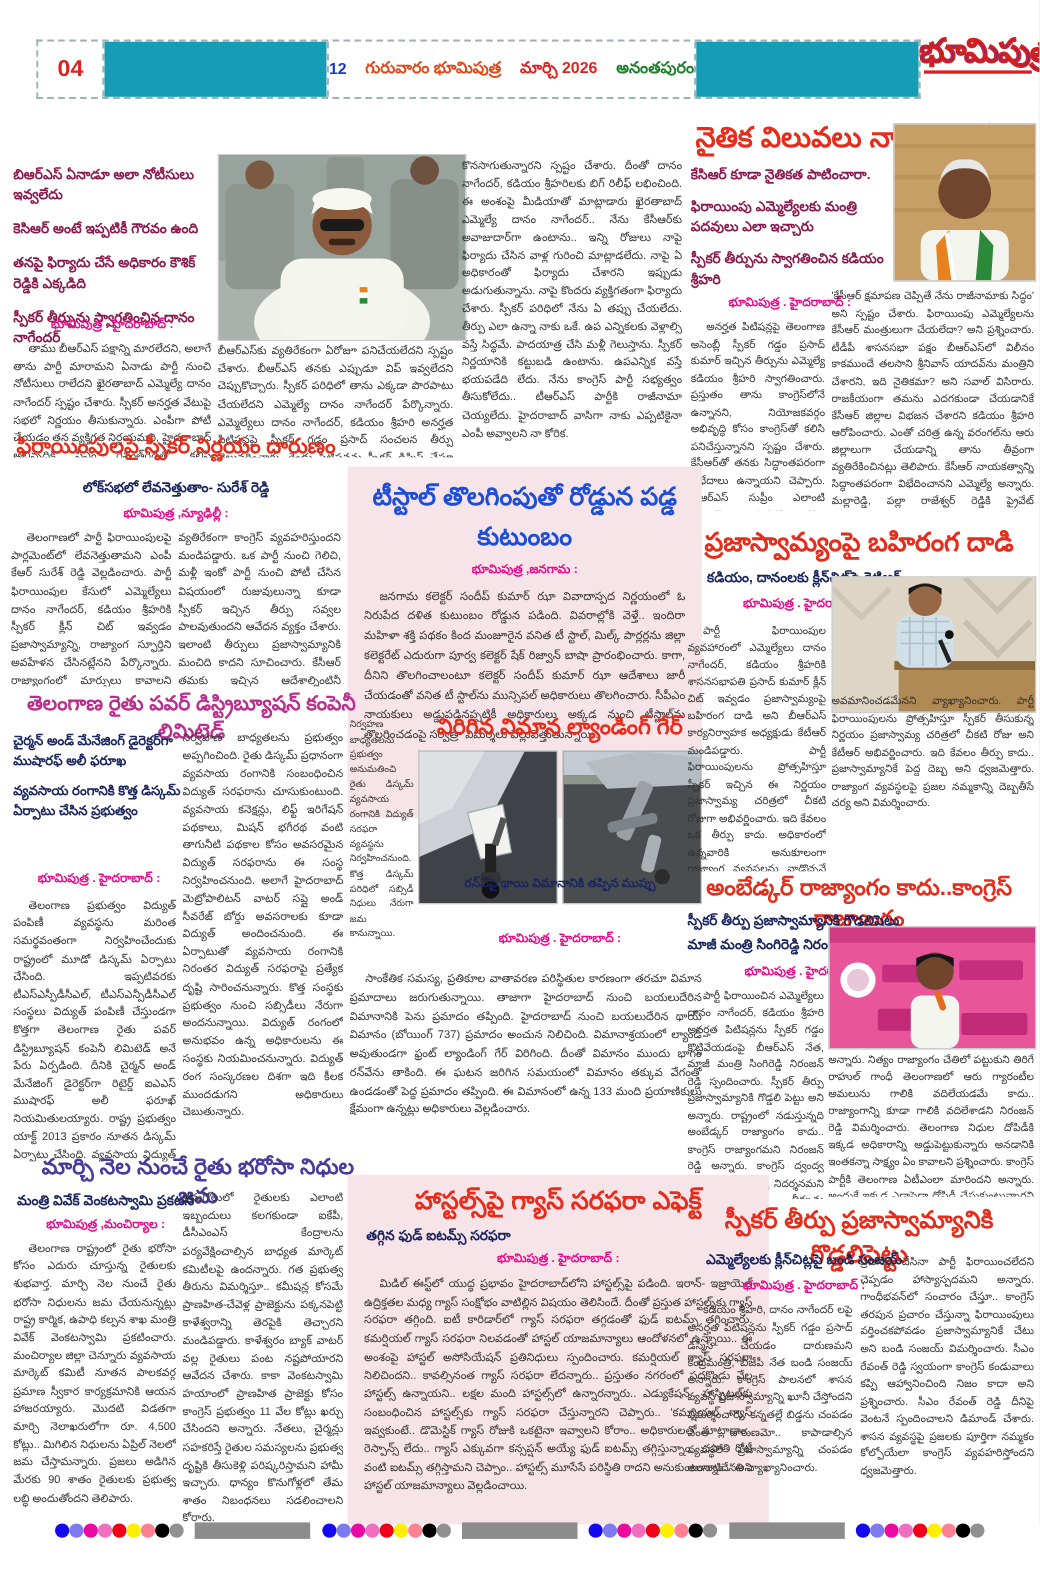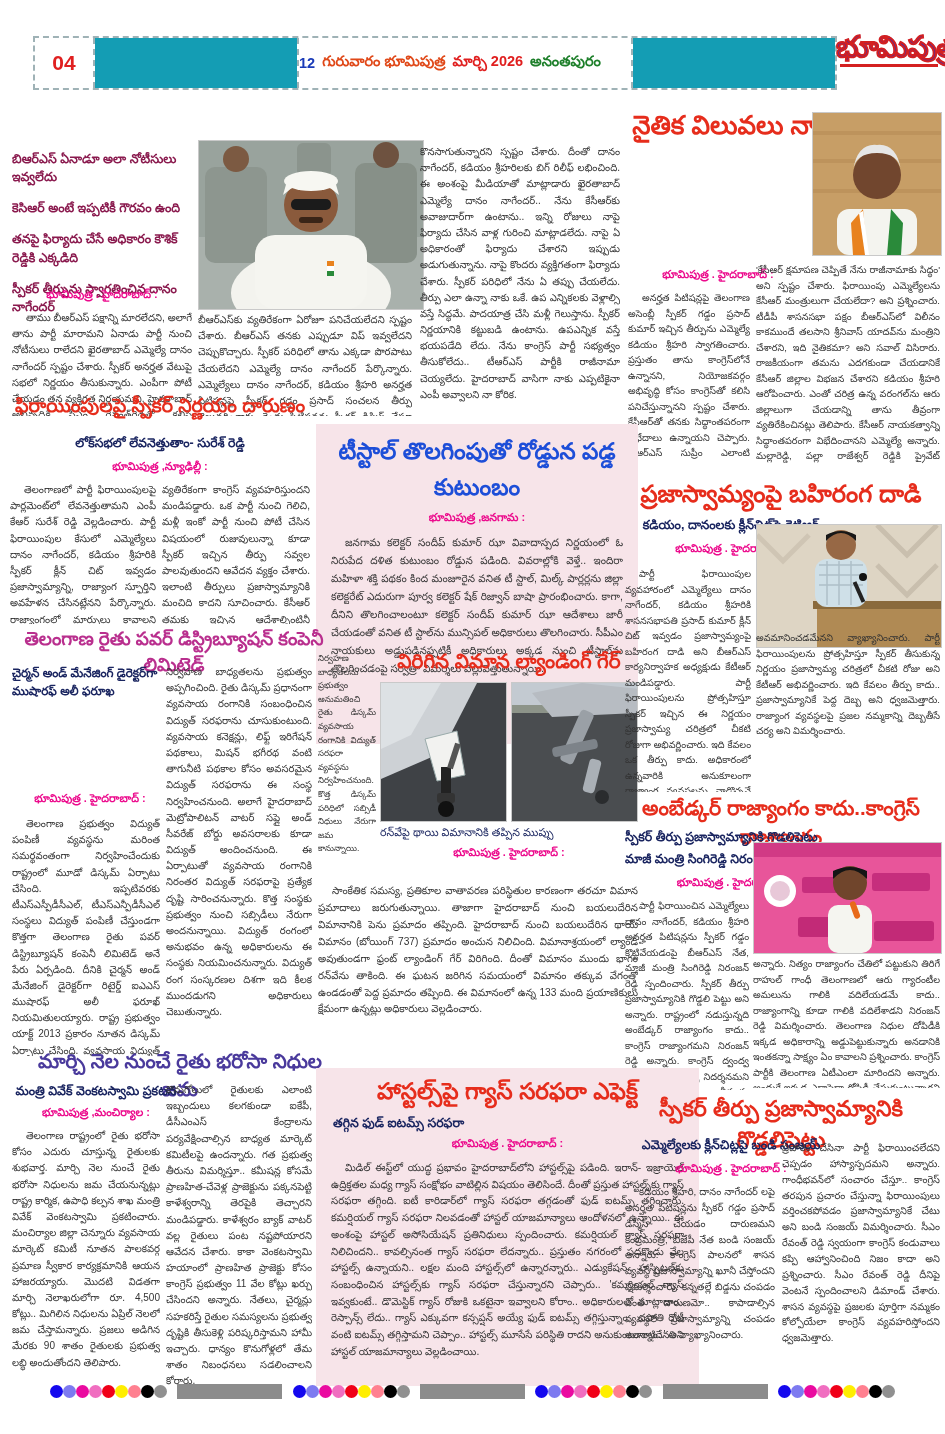--- a/index.html
+++ b/index.html
@@ -2,21 +2,21 @@
 <html><head>
 <meta charset="utf-8">
 <style>
   html,body{margin:0;padding:0;background:#e9e9e9;font-family:"Liberation Sans",sans-serif;}
   .page{position:relative;width:945px;height:1434px;background:#ffffff;margin:0 auto;overflow:hidden;}
   .abs{position:absolute;}
   
   #header{left:33px;top:36px;width:800px;height:50px;border:2px dashed #9fb2b6;display:flex;align-items:stretch;background:#fff;}
   #pgnum{width:58px;display:flex;align-items:center;justify-content:center;font-size:21px;font-weight:bold;color:#e02020;border-right:2px dashed #9fb2b6;background:#fff;}
   .tealbar{flex:1;background:#149db4;}
-  #datebox{width:332px;background:#fff;display:flex;align-items:center;justify-content:flex-start;gap:7px;border-left:2px dashed #9fb2b6;border-right:2px dashed #9fb2b6;font-weight:bold;font-size:14.5px;white-space:nowrap;}
+  #datebox{width:332px;background:#fff;display:flex;align-items:center;justify-content:space-between;gap:7px;border-left:2px dashed #9fb2b6;border-right:2px dashed #9fb2b6;font-weight:bold;font-size:14.5px;white-space:nowrap;}
   #datebox .d-day{color:#1a3bb8;}
   #datebox .d-paper{color:#e04818;}
   #datebox .d-month{color:#e01f1f;}
   #datebox .d-edition{color:#1d7f2a;}
   #logo{left:836px;top:30px;width:106px;height:58px;text-align:center;}
   #logo .logo-main{font-size:30px;font-weight:bold;color:#2430c8;-webkit-text-stroke:1px #d42020;letter-spacing:-1px;line-height:1.1;}
   #logo .logo-rule{height:3px;background:#d42020;margin:1px 4px 0 4px;}
   
   .hl{font-weight:bold;text-align:center;}
   .hl-purple{color:#5b2b8f;}
@@ -64,21 +64,21 @@
   #rythu-hl{left:8px;top:628px;width:332px;height:28px;font-size:18.5px;}
   #rythu-subs{left:12px;top:664px;width:156px;}
   #rythu-subs p{margin:0 0 10px 0;color:#1a2560;font-weight:bold;font-size:12px;line-height:1.5;}
   #rythu-dateline{left:12px;top:792px;width:156px;}
   #rythu-col1{left:12px;top:816px;width:148px;height:240px;}
   #rythu-col2{left:166px;top:664px;width:146px;height:392px;}
   #rythu-col3{left:318px;top:652px;width:58px;height:226px;font-size:8.5px;line-height:1.6;}
   
   #air-hl{left:380px;top:650px;width:258px;height:26px;font-size:20px;}
   #air-photos{left:380px;top:682px;width:258px;height:140px;display:flex;gap:4px;}
-  #air-caption{left:380px;top:826px;width:258px;color:#1a2560;font-weight:normal;font-size:11px;}
+  #air-caption{left:380px;top:796px;width:258px;color:#1a2560;font-weight:bold;font-size:11px;text-align:center;}
   #air-dateline{left:380px;top:846px;width:258px;}
   #air-body{left:318px;top:883px;width:320px;height:192px;font-size:10.2px;line-height:1.66;}
   
   #ktr-hl{left:622px;top:480px;width:318px;height:32px;font-size:24px;}
   #ktr-sub{left:625px;top:518px;width:212px;}
   #ktr-dateline{left:625px;top:542px;width:212px;}
   #ktr-col1{left:625px;top:566px;width:126px;height:226px;font-size:9.6px;}
   #ktr-photo{left:756px;top:524px;width:184px;height:122px;}
   #ktr-col2{left:756px;top:630px;width:184px;height:142px;font-size:9.6px;}
   
@@ -161,20 +161,25 @@
       <rect x="92" y="58" width="40" height="11" rx="5" fill="#1b1b1b"></rect>
       <rect x="100" y="76" width="24" height="6" rx="3" fill="#3a2417"></rect>
       <rect x="128" y="120" width="7" height="5" fill="#e8821e"></rect>
       <rect x="128" y="125" width="7" height="5" fill="#ffffff"></rect>
       <rect x="128" y="130" width="7" height="5" fill="#2a8a3a"></rect>
     </svg>
   </div>
   <div class="abs bodycol" id="lead-col2">బీఆర్ఎస్‌కు వ్యతిరేకంగా ఏరోజూ పనిచేయలేదని స్పష్టం చేశారు. బీఆర్ఎస్ తనకు ఎప్పుడూ విప్ ఇవ్వలేదని చెప్పుకొచ్చారు. స్పీకర్ పరిధిలో తాను ఎక్కడా పొరపాటు చేయలేదని ఎమ్మెల్యే దానం నాగేందర్ పేర్కొన్నారు. ఎమ్మెల్యేలు దానం నాగేందర్, కడియం శ్రీహరి అనర్హత పిటిషన్లపై స్పీకర్ గడ్డం ప్రసాద్ సంచలన తీర్పు వెలువరించారు. రెండు పిటిషన్లను స్పీకర్ డిస్మిస్ చేస్తూ నిర్ణయం తీసుకున్నారు. ఇద్దరు సభ్యులు టీఆర్ఎస్‌లోనే</div>
   <div class="abs bodycol" id="lead-col3">కొనసాగుతున్నారని స్పష్టం చేశారు. దీంతో దానం నాగేందర్, కడియం శ్రీహరిలకు బిగ్ రిలీఫ్ లభించింది. ఈ అంశంపై మీడియాతో మాట్లాడారు ఖైరతాబాద్ ఎమ్మెల్యే దానం నాగేందర్.. నేను కేసీఆర్‌కు అవాజుదార్‌గా ఉంటాను.. ఇన్ని రోజులు నాపై ఫిర్యాదు చేసిన వాళ్ల గురించి మాట్లాడలేదు. నాపై ఏ అధికారంతో ఫిర్యాదు చేశారని ఇప్పుడు అడుగుతున్నాను. నాపై కొందరు వ్యక్తిగతంగా ఫిర్యాదు చేశారు. స్పీకర్ పరిధిలో నేను ఏ తప్పు చేయలేదు. తీర్పు ఎలా ఉన్నా నాకు ఒకే. ఉప ఎన్నికలకు వెళ్లాల్సి వస్తే సిద్ధమే. పాదయాత్ర చేసి మళ్లీ గెలుస్తాను. స్పీకర్ నిర్ణయానికి కట్టుబడి ఉంటాను. ఉపఎన్నిక వస్తే భయపడేది లేదు. నేను కాంగ్రెస్ పార్టీ సభ్యత్వం తీసుకోలేదు.. టీఆర్ఎస్ పార్టీకి రాజీనామా చెయ్యలేదు. హైదరాబాద్ వాసిగా నాకు ఎప్పటికైనా ఎంపీ అవ్వాలని నా కోరిక.</div>
 
+  <div class="abs bullets" id="kad-bullets">
+    <p>కేసిఆర్ కూడా నైతికత పాటించారా.</p>
+    <p>ఫిరాయింపు ఎమ్మెల్యేలకు మంత్రి పదవులు ఎలా ఇచ్చారు</p>
+    <p>స్పీకర్ తీర్పును స్వాగతించిన కడియం శ్రీహరి</p>
+  </div>
   <div class="abs dateline" id="kad-dateline">భూమిపుత్ర . హైదరాబాద్ :</div>
   <div class="abs photo" id="kad-photo">
     <svg width="128" height="142" viewBox="0 0 128 142">
       <rect width="128" height="142" fill="#c79e66"></rect>
       <rect y="18" width="128" height="4" fill="#b98f58" opacity="0.7"></rect>
       <rect y="46" width="128" height="4" fill="#b98f58" opacity="0.7"></rect>
       <rect y="76" width="128" height="4" fill="#b98f58" opacity="0.7"></rect>
       <rect x="24" y="96" width="80" height="46" rx="12" fill="#f4f4ef"></rect>
       <circle cx="64" cy="62" r="24" fill="#71462e"></circle>
       <path d="M40 58 Q44 30 64 32 Q84 30 88 58 Q86 40 64 40 Q42 40 40 58 Z" fill="#e6e6e6"></path>
@@ -194,20 +199,21 @@
 
   <div class="abs pinkbox" id="teastall">
     <div class="hl hl-maroon">టీస్టాల్ తొలగింపుతో రోడ్డున పడ్డ కుటుంబం</div>
     <div class="dateline">భూమిపుత్ర ,జనగామ :</div>
     <div class="bodycol first-indent">జనగామ కలెక్టర్ సందీప్ కుమార్ ఝా వివాదాస్పద నిర్ణయంలో ఓ నిరుపేద దళిత కుటుంబం రోడ్డున పడింది. వివరాల్లోకి వెళ్తే.. ఇందిరా మహిళా శక్తి పథకం కింద మంజూరైన వనిత టీ స్టాల్, మిల్క్ పార్లర్లను జిల్లా కలెక్టరేట్ ఎదురుగా పూర్వ కలెక్టర్ షేక్ రిజ్వాన్ బాషా ప్రారంభించారు. కాగా, దీనిని తొలగించాలంటూ కలెక్టర్ సందీప్ కుమార్ ఝా ఆదేశాలు జారీ చేయడంతో వనిత టీ స్టాల్‌ను మున్సిపల్ అధికారులు తొలగించారు. సీపీఎం నాయకులు అడ్డుపడినప్పటికీ అధికారులు అక్కడ నుంచి టీస్టాల్‌ను తొలగించడంపై సర్వత్రా విమర్శలు వెల్లువెత్తుతున్నాయి.</div>
   </div>
 
   <div class="abs hl hl-magenta" id="rythu-hl">తెలంగాణ రైతు పవర్ డిస్ట్రిబ్యూషన్ కంపెనీ లిమిటెడ్</div>
   <div class="abs" id="rythu-subs">
     <p>చైర్మన్ అండ్ మేనేజింగ్ డైరెక్టర్‌గా ముషారఫ్ అలీ ఫరూఖ</p>
+    <p>వ్యవసాయ రంగానికి కొత్త డిస్కమ్ ఏర్పాటు చేసిన ప్రభుత్వం</p>
   </div>
   <div class="abs dateline" id="rythu-dateline">భూమిపుత్ర . హైదరాబాద్ :</div>
   <div class="abs bodycol first-indent" id="rythu-col1">తెలంగాణ ప్రభుత్వం విద్యుత్ పంపిణీ వ్యవస్థను మరింత సమర్థవంతంగా నిర్వహించేందుకు రాష్ట్రంలో మూడో డిస్కమ్ ఏర్పాటు చేసింది. ఇప్పటివరకు టీఎస్ఎస్పీడీసీఎల్, టీఎస్ఎన్పీడీసీఎల్ సంస్థలు విద్యుత్ పంపిణీ చేస్తుండగా కొత్తగా తెలంగాణ రైతు పవర్ డిస్ట్రిబ్యూషన్ కంపెనీ లిమిటెడ్ అనే పేరు ఏర్పడింది. దీనికి చైర్మన్ అండ్ మేనేజింగ్ డైరెక్టర్‌గా రిటైర్డ్ ఐఎఎస్ ముషారఫ్ అలీ ఫరూఖ్ నియమితులయ్యారు. రాష్ట్ర ప్రభుత్వం యాక్ట్ 2013 ప్రకారం నూతన డిస్కమ్ ఏర్పాటు చేసింది. వ్యవసాయ విద్యుత్ వినియోగంపై ఈ సంస్థ ప్రత్యేక కార్యాలయాలను ఏర్పాటు చేయనుంది.</div>
   <div class="abs bodycol" id="rythu-col2">నిర్వహణ బాధ్యతలను ప్రభుత్వం అప్పగించింది. రైతు డిస్కమ్ ప్రధానంగా వ్యవసాయ రంగానికి సంబంధించిన విద్యుత్ సరఫరాను చూసుకుంటుంది. వ్యవసాయ కనెక్షన్లు, లిఫ్ట్ ఇరిగేషన్ పథకాలు, మిషన్ భగీరథ వంటి తాగునీటి పథకాల కోసం అవసరమైన విద్యుత్ సరఫరాను ఈ సంస్థ నిర్వహించనుంది. అలాగే హైదరాబాద్ మెట్రోపాలిటన్ వాటర్ సప్లై అండ్ సీవరేజ్ బోర్డు అవసరాలకు కూడా విద్యుత్ అందించనుంది. ఈ ఏర్పాటుతో వ్యవసాయ రంగానికి నిరంతర విద్యుత్ సరఫరాపై ప్రత్యేక దృష్టి సారించనున్నారు. కొత్త సంస్థకు ప్రభుత్వం నుంచి సబ్సిడీలు నేరుగా అందనున్నాయి. విద్యుత్ రంగంలో అనుభవం ఉన్న అధికారులను ఈ సంస్థకు నియమించనున్నారు. విద్యుత్ రంగ సంస్కరణల దిశగా ఇది కీలక ముందడుగని అధికారులు చెబుతున్నారు.</div>
   <div class="abs bodycol" id="rythu-col3">నిర్వహణ బాధ్యతలను ప్రభుత్వం అనుమతించి రైతు డిస్కమ్ వ్యవసాయ రంగానికి విద్యుత్ సరఫరా వ్యవస్థను నిర్వహించనుంది. కొత్త డిస్కమ్ పరిధిలో సబ్సిడీ నిధులు నేరుగా జమ కానున్నాయి.</div>
 
   <div class="abs hl hl-red" id="air-hl">విరిగిన విమాన ల్యాండింగ్ గేర్</div>
   <div class="abs" id="air-photos">
     <div class="photo">
       <svg width="127" height="138" viewBox="0 0 127 138">

